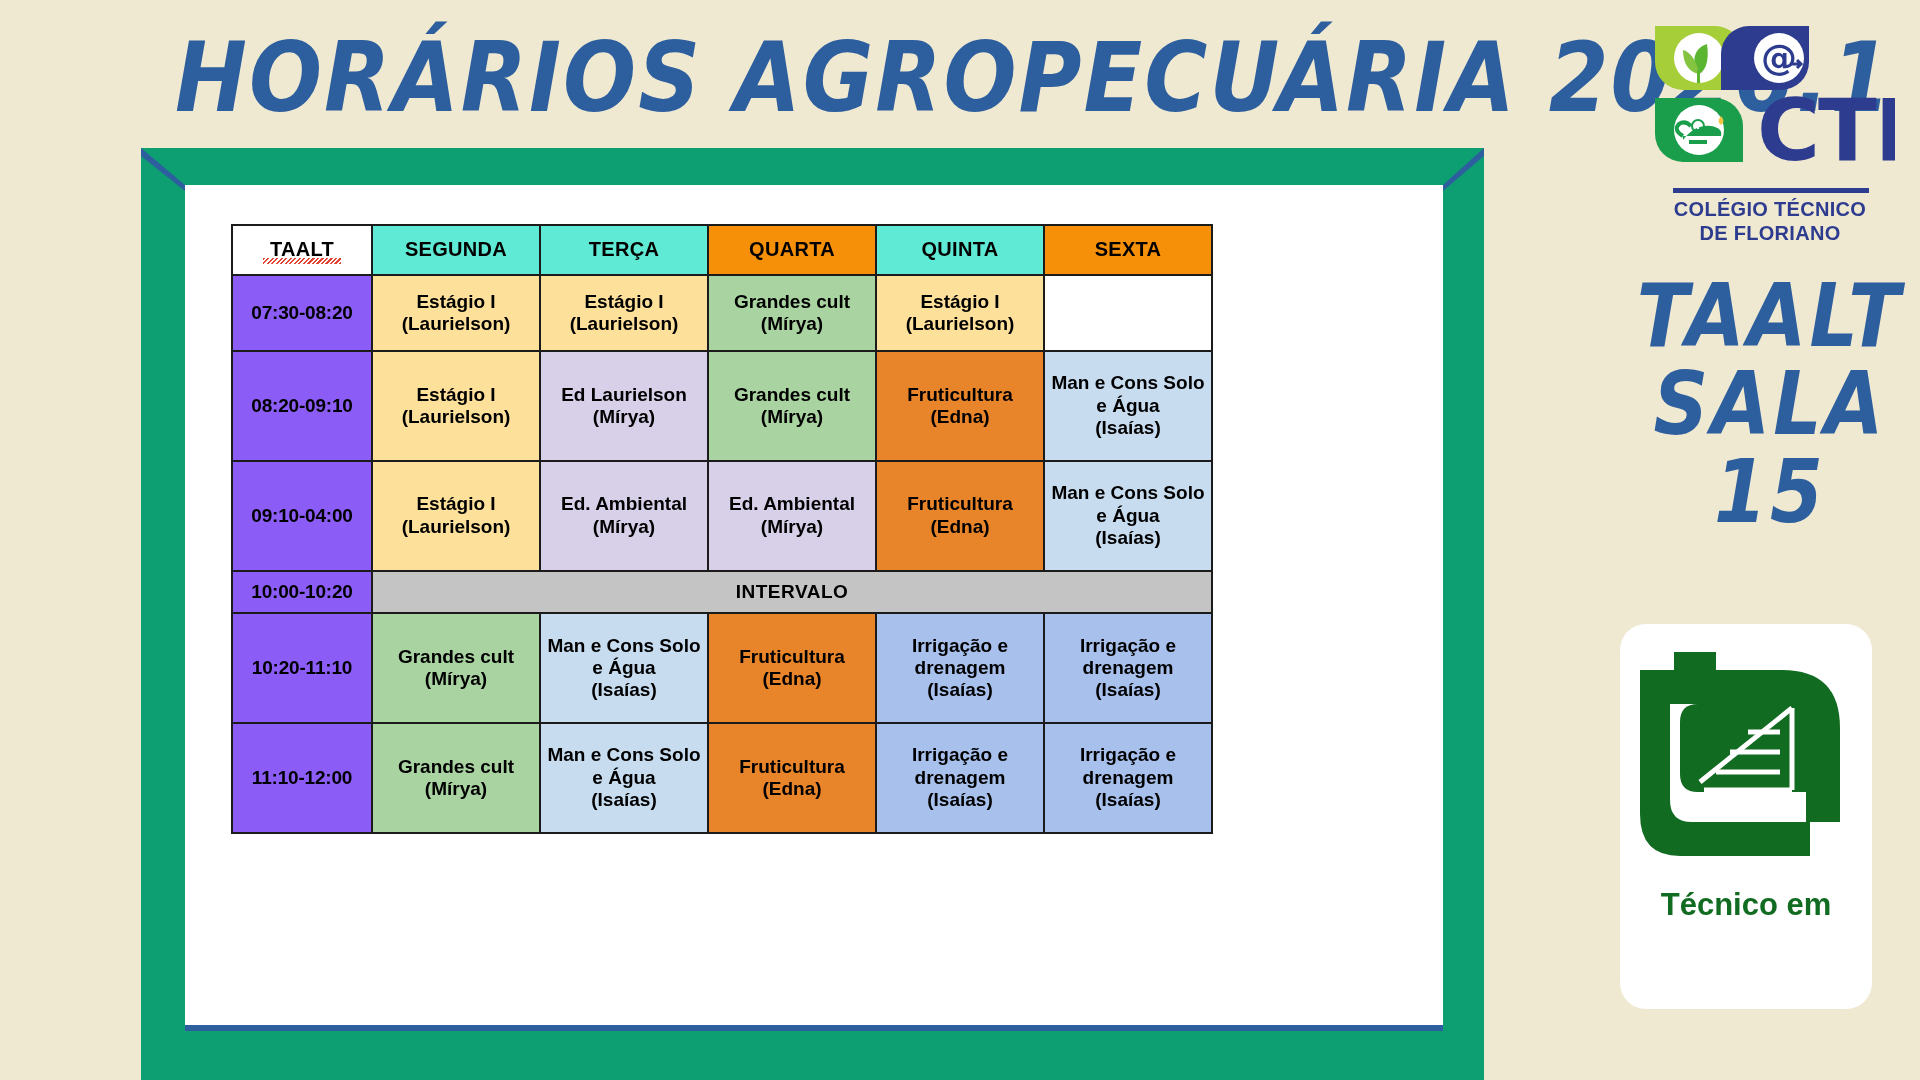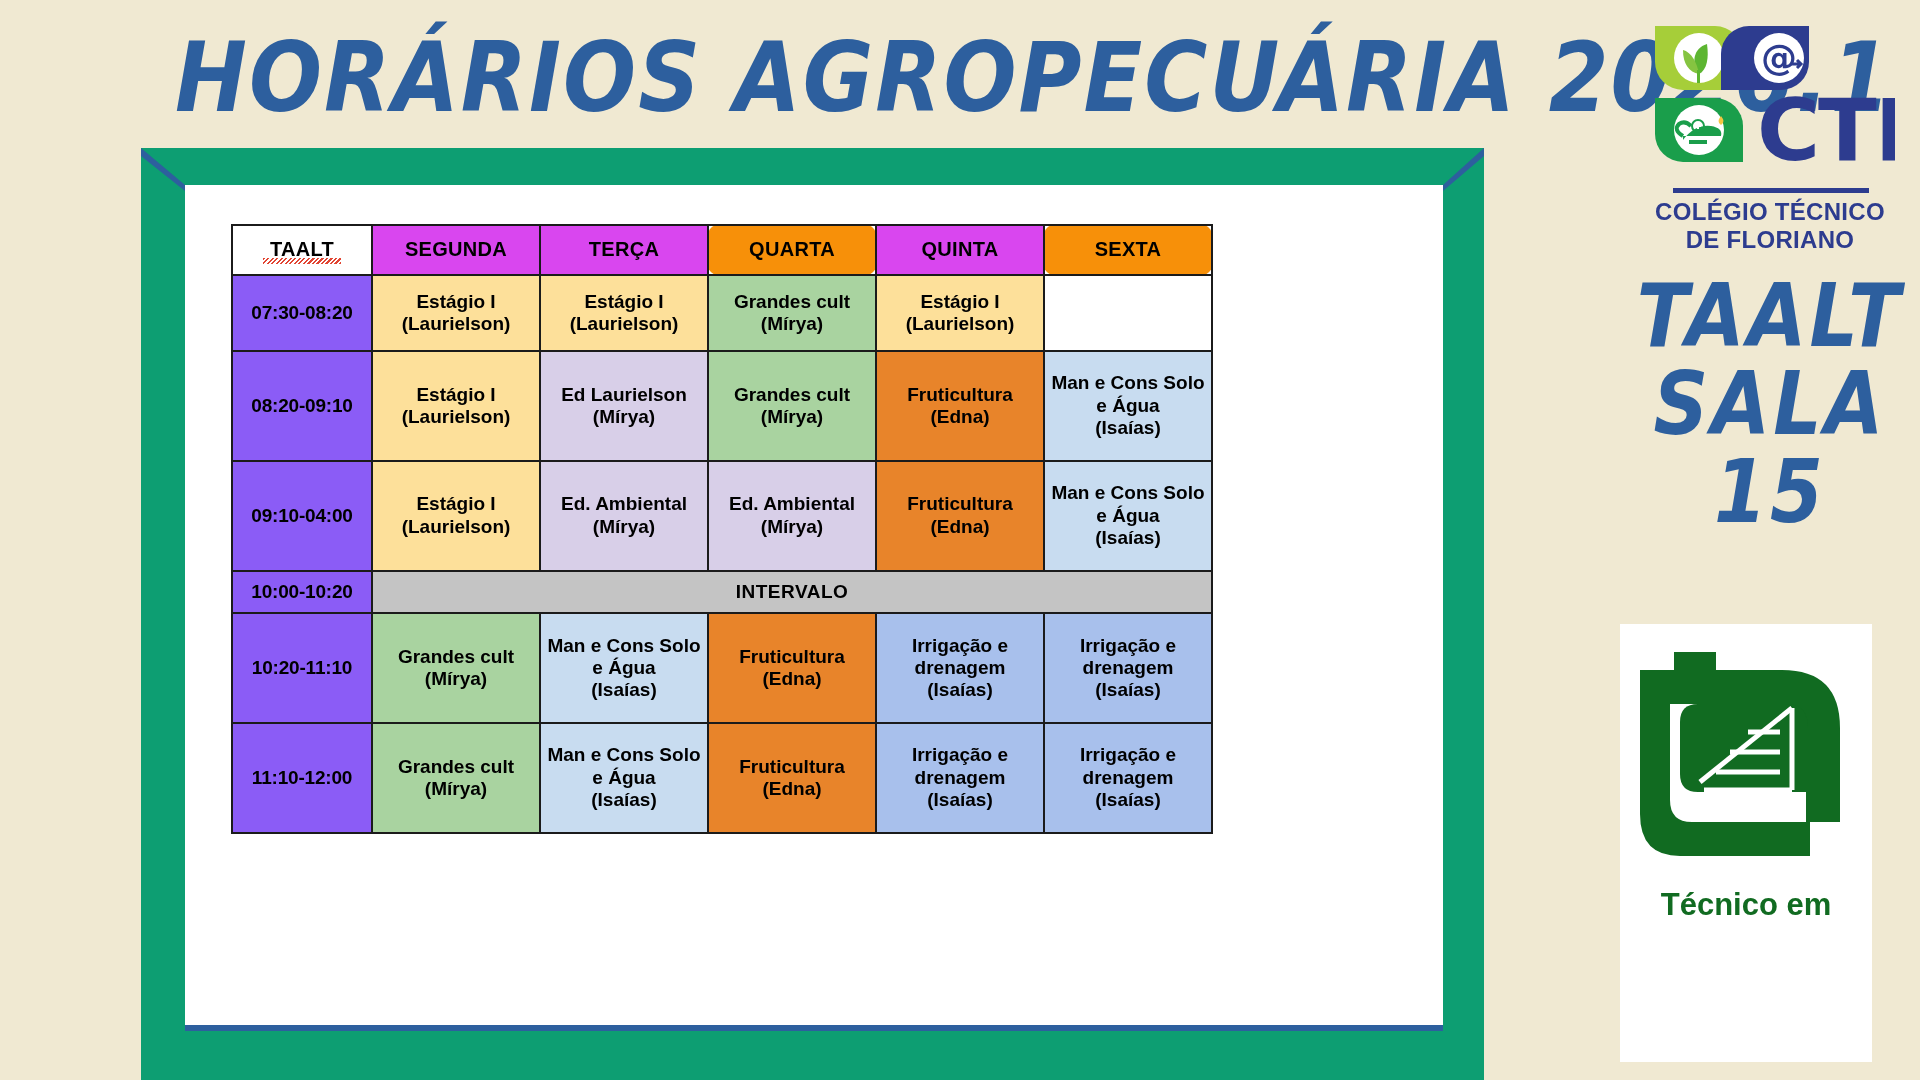--- a/index.html
+++ b/index.html
@@ -113,42 +113,42 @@
     left: 50%;
     transform: translateX(-50%);
     bottom: 10px;
     width: 78px;
     height: 6px;
     background:
       repeating-linear-gradient(135deg,
         #e03b28 0 1.6px, transparent 1.6px 3.2px);
     opacity: .95;
   }
-  .hdr-green  { background: #d946ef; }
-  .hdr-orange { background: #f79009; border-radius: 10px; }
+  .hdr-green  { background: #5eead4; }
+  .hdr-orange { background: #f79009; }
   .c-gray   { background: #c4c4c4; font-size: 22px; letter-spacing: .5px; }
 
   
   #ctf-logo {
     position: absolute;
     left: 1645px;
     top: 18px;
     width: 250px;
     height: 245px;
   }
   #ctf-mark { position: absolute; left: 0; top: 0; width: 250px; height: 155px; }
   #ctf-rule {
     position: absolute; left: 28px; top: 170px;
     width: 196px; height: 5px; background: #2d3c8f;
   }
   #ctf-sub {
     position: absolute; left: 0; top: 180px; width: 250px;
     text-align: center; color: #2d3c8f;
     font-family: "Liberation Sans", sans-serif;
-    font-weight: bold; font-size: 24px; line-height: 1.18;
+    font-weight: bold; font-size: 20px; line-height: 1.18;
     letter-spacing: .3px;
   }
 
   #room-block {
     position: absolute;
     left: 1620px;
     top: 272px;
     width: 300px;
     text-align: center;
     color: #2d5f9e;
@@ -157,22 +157,23 @@
     font-style: italic;
     letter-spacing: 3px;
   }
   #room-block .line { font-size: 76px; line-height: 88px; transform: scaleY(1.15); }
 
   #agro-logo {
     position: absolute;
     left: 1620px;
     top: 624px;
     width: 252px;
-    height: 438px;
+    height: 385px;
     background: #ffffff;
+    border-radius: 26px;
   }
   #agro-mark { position: absolute; left: 10px; top: 6px; width: 232px; height: 250px; }
   #agro-text {
     position: absolute; left: 0; top: 262px; width: 252px;
     text-align: center;
     color: #116b21;
     font-family: "Liberation Sans", sans-serif;
     font-weight: bold; font-size: 31px; line-height: 1.25;
   }
 </style>

